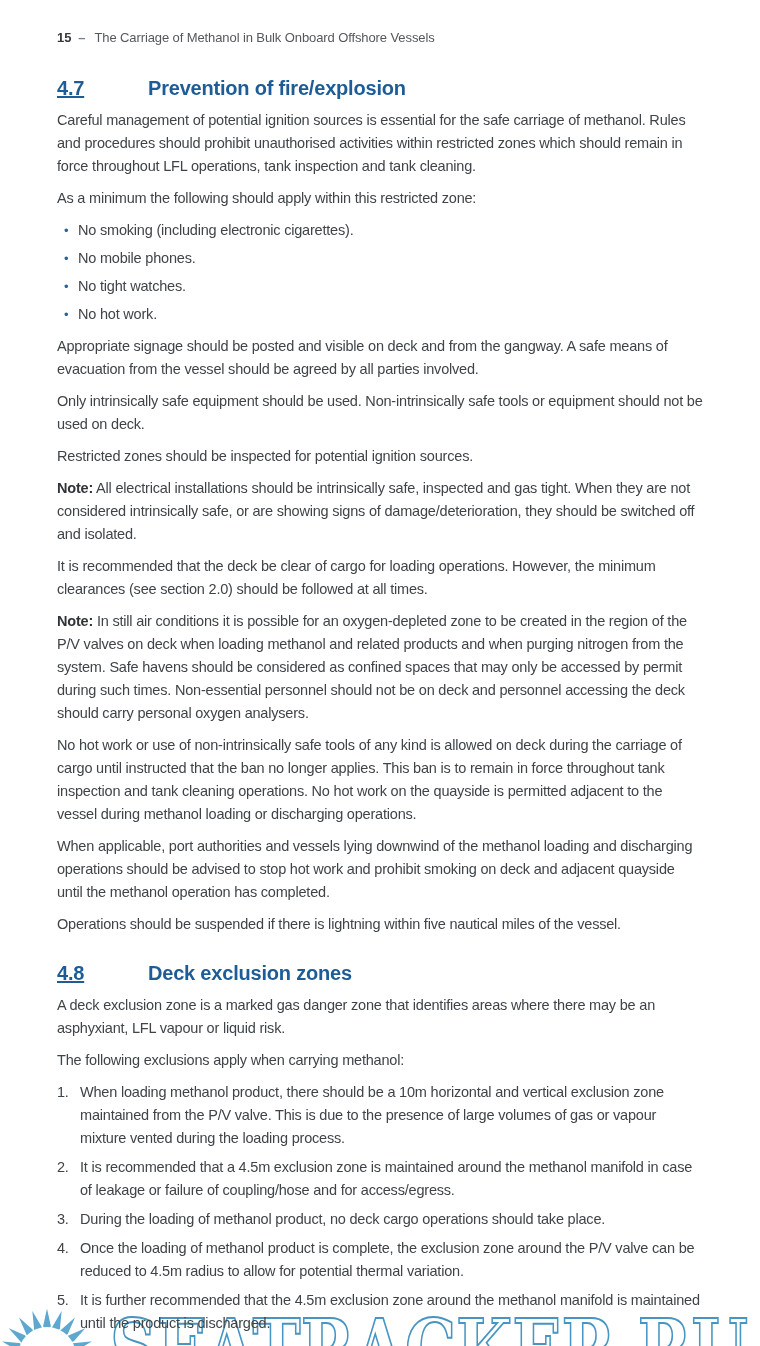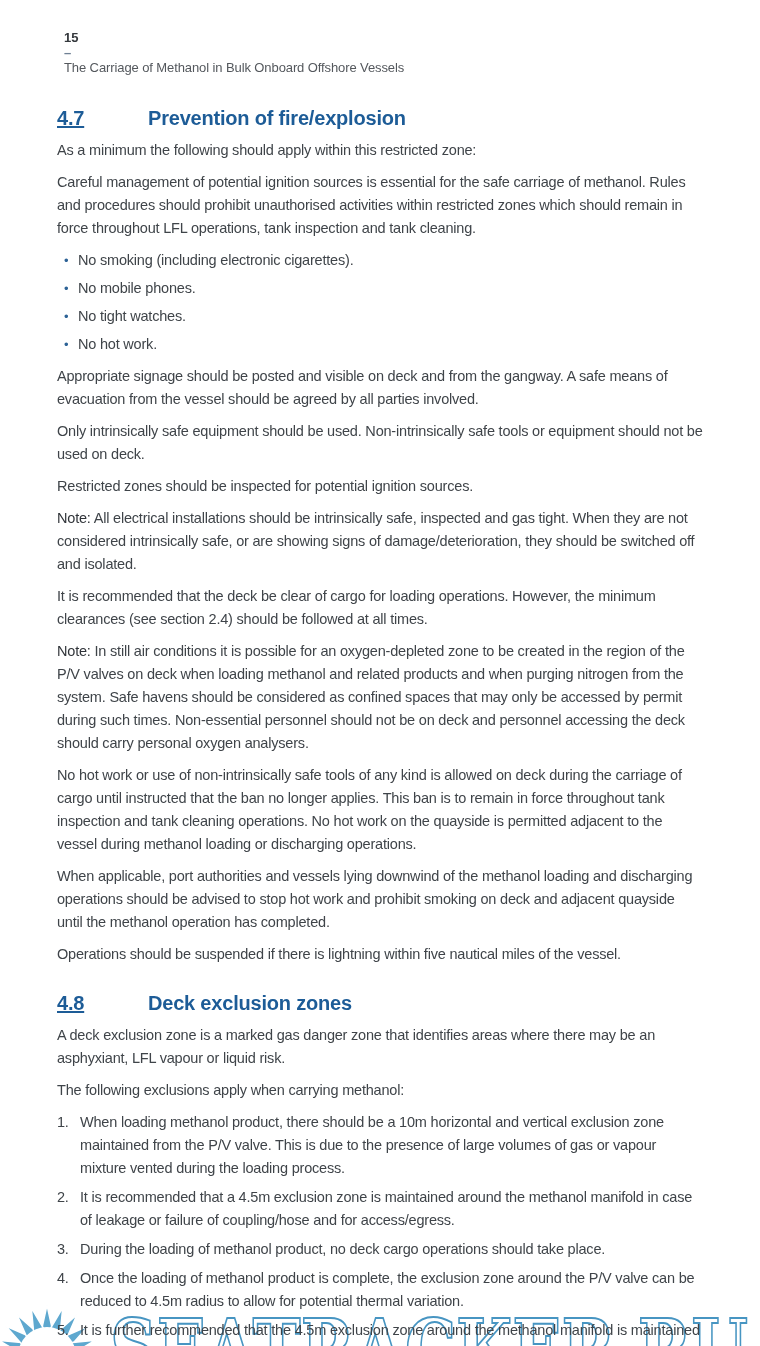--- a/index.html
+++ b/index.html
@@ -16,21 +16,20 @@
     position: relative;
     z-index: 1;
     padding: 30px 57px 0 57px;
   }
   .doc-header {
     display: flex;
     align-items: baseline;
     font-size: 13px;
     color: #54585d;
     letter-spacing: -0.1px;
-    flex-direction: column;
   }
   .doc-header .pg {
     font-weight: bold;
     color: #35393d;
   }
   .doc-header .dash {
     color: #6f8094;
     margin: 0 9px 0 7px;
     font-weight: bold;
   }
@@ -45,21 +44,21 @@
   }
   h2.section-heading .num { width: 91px; flex-shrink: 0; text-decoration: underline; }
   h2.section-heading.second { margin-top: 26px; }
   p.body-p {
     margin: 9px 0;
     font-size: 14.5px;
     line-height: 23px;
     color: #3f4449;
     letter-spacing: -0.2px;
   }
-  .note-label { font-weight: normal; color: #303439; }
+  .note-label { font-weight: bold; color: #303439; }
   ul.bullets {
     list-style: none;
     margin: 5px 0 9px 0;
     padding: 0 0 0 7px;
   }
   ul.bullets li {
     display: flex;
     margin: 0 0 5px 0;
     font-size: 14.5px;
     line-height: 23px;
@@ -150,22 +149,22 @@
       <span class="pg">15</span>
       <span class="dash">–</span>
       <span class="title">The Carriage of Methanol in Bulk Onboard Offshore Vessels</span>
     </div>
 
     <h2 class="section-heading">
       <span class="num">4.7</span>
       <span class="ttl">Prevention of fire/explosion</span>
     </h2>
 
+    <p class="body-p">Careful management of potential ignition sources is essential for the safe carriage of methanol. Rules and procedures should prohibit unauthorised activities within restricted zones which should remain in force throughout LFL operations, tank inspection and tank cleaning.</p>
     <p class="body-p">As a minimum the following should apply within this restricted zone:</p>
-    <p class="body-p">Careful management of potential ignition sources is essential for the safe carriage of methanol. Rules and procedures should prohibit unauthorised activities within restricted zones which should remain in force throughout LFL operations, tank inspection and tank cleaning.</p>
 
     <ul class="bullets">
       <li>
         <span class="dot">•</span>
         <span>No smoking (including electronic cigarettes).</span>
       </li>
       <li>
         <span class="dot">•</span>
         <span>No mobile phones.</span>
       </li>
@@ -178,21 +177,21 @@
         <span>No hot work.</span>
       </li>
     </ul>
 
     <p class="body-p">Appropriate signage should be posted and visible on deck and from the gangway. A safe means of evacuation from the vessel should be agreed by all parties involved.</p>
     <p class="body-p">Only intrinsically safe equipment should be used. Non-intrinsically safe tools or equipment should not be used on deck.</p>
     <p class="body-p">Restricted zones should be inspected for potential ignition sources.</p>
 
     <p class="body-p"><span class="note-label">Note:</span> <span>All electrical installations should be intrinsically safe, inspected and gas tight. When they are not considered intrinsically safe, or are showing signs of damage/deterioration, they should be switched off and isolated.</span></p>
 
-    <p class="body-p">It is recommended that the deck be clear of cargo for loading operations. However, the minimum clearances (see section 2.4) should be followed at all times.</p>
+    <p class="body-p">It is recommended that the deck be clear of cargo for loading operations. However, the minimum clearances (see section 2.0) should be followed at all times.</p>
 
     <p class="body-p"><span class="note-label">Note:</span> <span>In still air conditions it is possible for an oxygen-depleted zone to be created in the region of the P/V valves on deck when loading methanol and related products and when purging nitrogen from the system. Safe havens should be considered as confined spaces that may only be accessed by permit during such times. Non-essential personnel should not be on deck and personnel accessing the deck should carry personal oxygen analysers.</span></p>
 
     <p class="body-p">No hot work or use of non-intrinsically safe tools of any kind is allowed on deck during the carriage of cargo until instructed that the ban no longer applies. This ban is to remain in force throughout tank inspection and tank cleaning operations. No hot work on the quayside is permitted adjacent to the vessel during methanol loading or discharging operations.</p>
     <p class="body-p">When applicable, port authorities and vessels lying downwind of the methanol loading and discharging operations should be advised to stop hot work and prohibit smoking on deck and adjacent quayside until the methanol operation has completed.</p>
     <p class="body-p">Operations should be suspended if there is lightning within five nautical miles of the vessel.</p>
 
     <h2 class="section-heading second">
       <span class="num">4.8</span>
       <span class="ttl">Deck exclusion zones</span>

